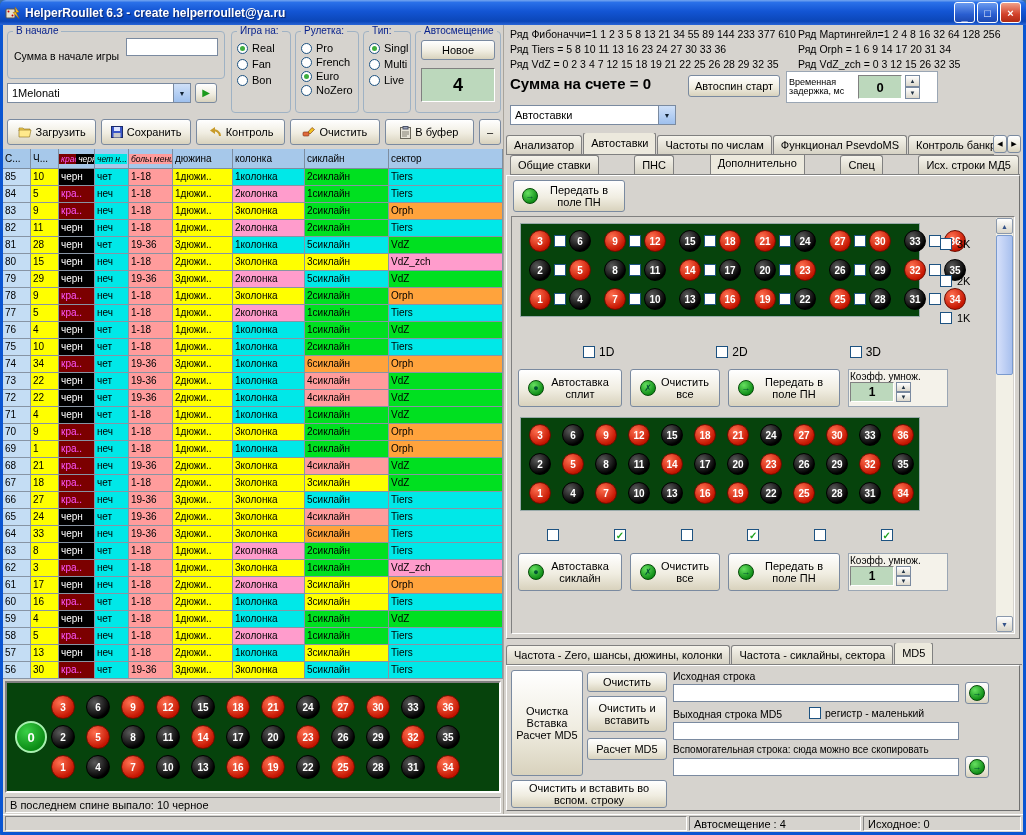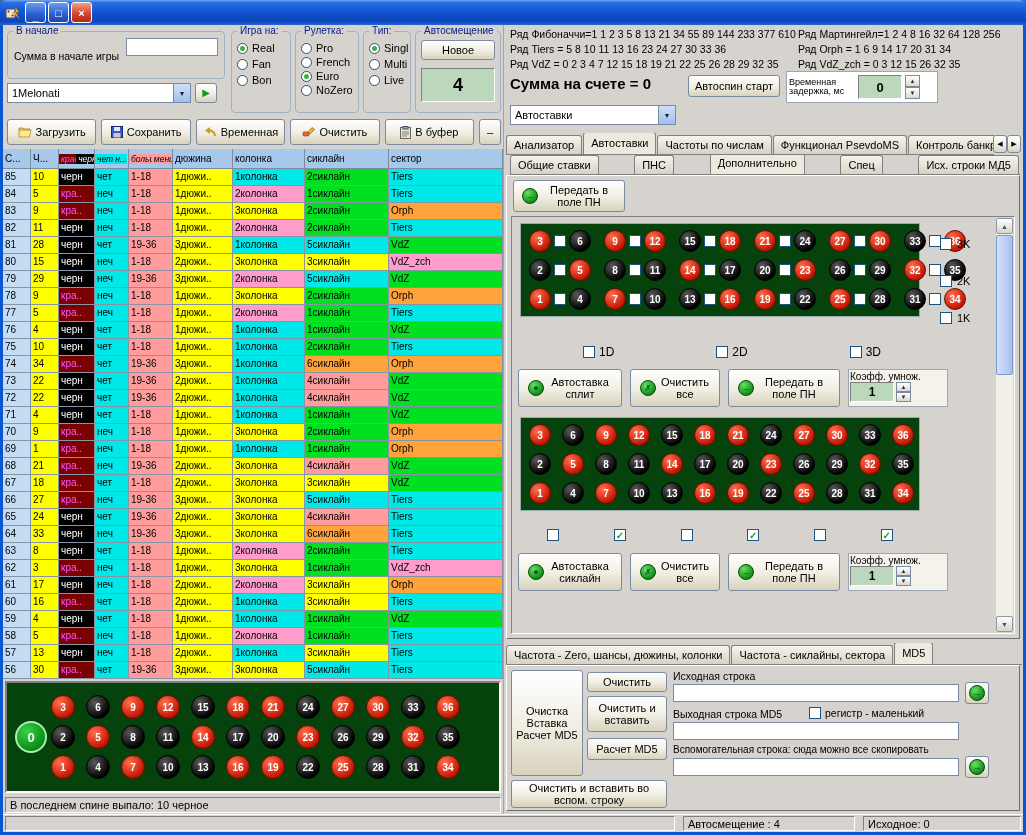--- a/index.html
+++ b/index.html
@@ -9,21 +9,21 @@
 .titlebar{position:absolute;top:0;left:0;right:0;height:25px;display:flex;align-items:center;gap:4px;padding:0 5px;
  background:linear-gradient(180deg,#76a7f0 0%,#2a70e8 10%,#1355d4 45%,#0b46b8 85%,#2a66d8 100%);border-radius:6px 6px 0 0;}
 .ttl{color:#fff;font-size:12px;font-weight:bold;text-shadow:1px 1px 1px #0a246a;white-space:nowrap;overflow:hidden;flex:1;}
 .winbtns{display:flex;gap:2px;}
 .wbtn{width:21px;height:21px;border-radius:3px;border:1px solid #fff;display:flex;align-items:center;justify-content:center;
  color:#fff;font-size:11px;font-weight:bold;background:linear-gradient(#6a9bf0,#2a5ed0 60%,#1c48b0);}
 .wbtn.close{background:linear-gradient(#f0a088,#d2412a 60%,#b02a14);}
 .app{position:relative;width:1020px;height:807px;background:#d6d3ce;overflow:hidden;}
 .left-panel{position:absolute;left:0;top:0;width:500px;height:789px;}
 .right-panel{position:absolute;left:500px;top:0;width:520px;height:789px;border-left:1px solid #a8a49c;}
-.statusbar{position:absolute;left:0;bottom:0;width:1020px;height:18px;display:flex;gap:8px;padding:1px 2px;background:#d6d3ce;border-top:1px solid #fff;}
+.statusbar{position:absolute;left:0;bottom:0;width:1020px;height:18px;display:flex;gap:2px;padding:1px 2px;background:#d6d3ce;border-top:1px solid #fff;}
 .sfield{border:1px solid;border-color:#808080 #fff #fff #808080;background:#d6d3ce;font-size:11px;padding:0 4px;line-height:14px;white-space:nowrap;overflow:hidden;}
 .grow{flex:1;}.w172{width:172px;}.w158{width:158px;}
 .sunken{border:1px solid;border-color:#808080 #fff #fff #808080;}
 .group{position:absolute;border:1px solid #9fb2c4;border-radius:4px;}
 .gtitle{position:absolute;top:-7px;left:5px;background:#d6d3ce;padding:0 3px;font-size:10px;color:#07218c;white-space:nowrap;}
 .radio-col{position:absolute;left:5px;top:10px;right:2px;display:flex;flex-direction:column;gap:4px;}
 .radio-row{display:flex;align-items:center;gap:4px;font-size:11px;white-space:nowrap;}
 .rad{width:11px;height:11px;border-radius:50%;background:#fff;border:1px solid #1d5281;position:relative;flex:0 0 auto;}
 .rad.on::after{content:"";position:absolute;inset:2px;border-radius:50%;background:#3fae3f;}
 .xpbtn{background:linear-gradient(#ffffff,#f0ede1 55%,#d8d2bd);border:1px solid #7a8aa0;border-radius:3px;
@@ -88,20 +88,21 @@
 <div class="window">
   <div class="titlebar">
     <span style="display:inline-flex;">
       <svg width="16" height="16" viewBox="0 0 16 16">
           <rect x="1" y="4" width="9" height="9" rx="1" fill="#e8e2d0" stroke="#555"></rect>
           <circle cx="3.5" cy="6.5" r="1" fill="#c00"></circle>
           <circle cx="7.5" cy="10.5" r="1" fill="#c00"></circle>
           <path d="M10 2l4 5-3 .5 3 6-6-6 3-.5z" fill="#ffc81e" stroke="#a06000" stroke-width=".5"></path>
         </svg>
     </span>
+    <span class="ttl">HelperRoullet 6.3 - create helperroullet@ya.ru</span>
     <span class="winbtns">
       <span class="wbtn" style="align-items:flex-end;">_</span>
       <span class="wbtn">□</span>
       <span class="wbtn close">×</span>
     </span>
   </div>
 
   <div class="app">
 
     <div class="left-panel">
@@ -204,21 +205,21 @@
             </span>
             <span>Сохранить</span>
           </div>
           <div class="xpbtn" style="flex:1;">
             <span style="display:inline-flex;">
               <svg width="14" height="12" viewBox="0 0 14 12">
                 <path d="M12 10c0-4-4-6.5-8-5.5" fill="none" stroke="#c89b2a" stroke-width="2"></path>
                 <path d="M7 1 2 4.5 7 8z" fill="#c89b2a"></path>
               </svg>
             </span>
-            <span>Временная</span>
+            <span>Контроль</span>
           </div>
           <div class="xpbtn" style="flex:1;">
             <span style="display:inline-flex;">
               <svg width="13" height="12" viewBox="0 0 13 12">
                 <rect x="1" y="6" width="6" height="4" rx="1" fill="#e06a3c" stroke="#7a3010" stroke-width=".6"></rect>
                 <path d="M6 6l4-4.5 2.5 2L8 8z" fill="#f0c020" stroke="#7a3010" stroke-width=".6"></path>
               </svg>
             </span>
             <span>Очистить</span>
           </div>

